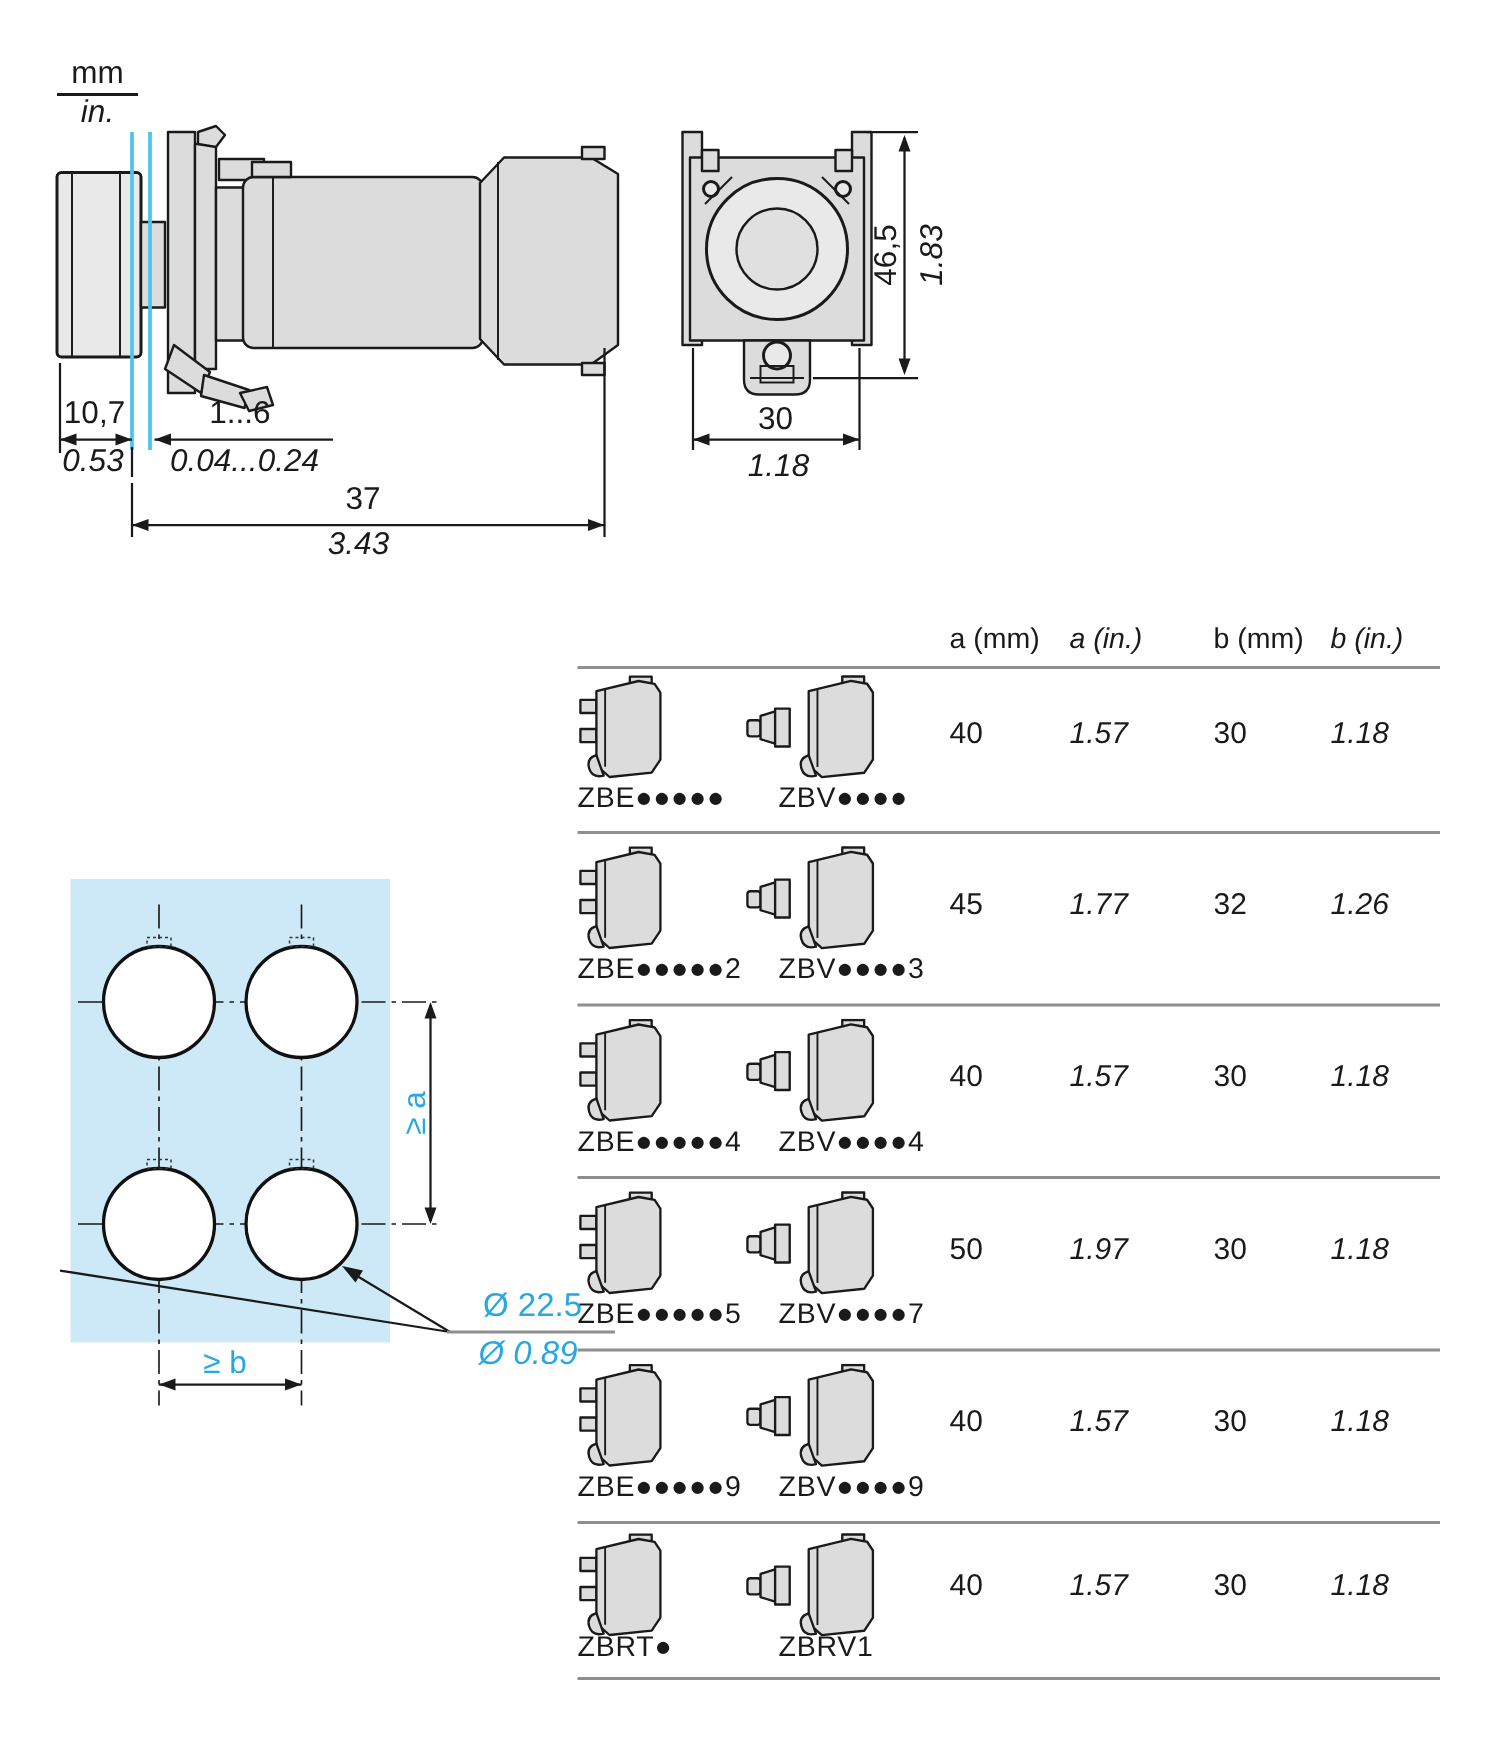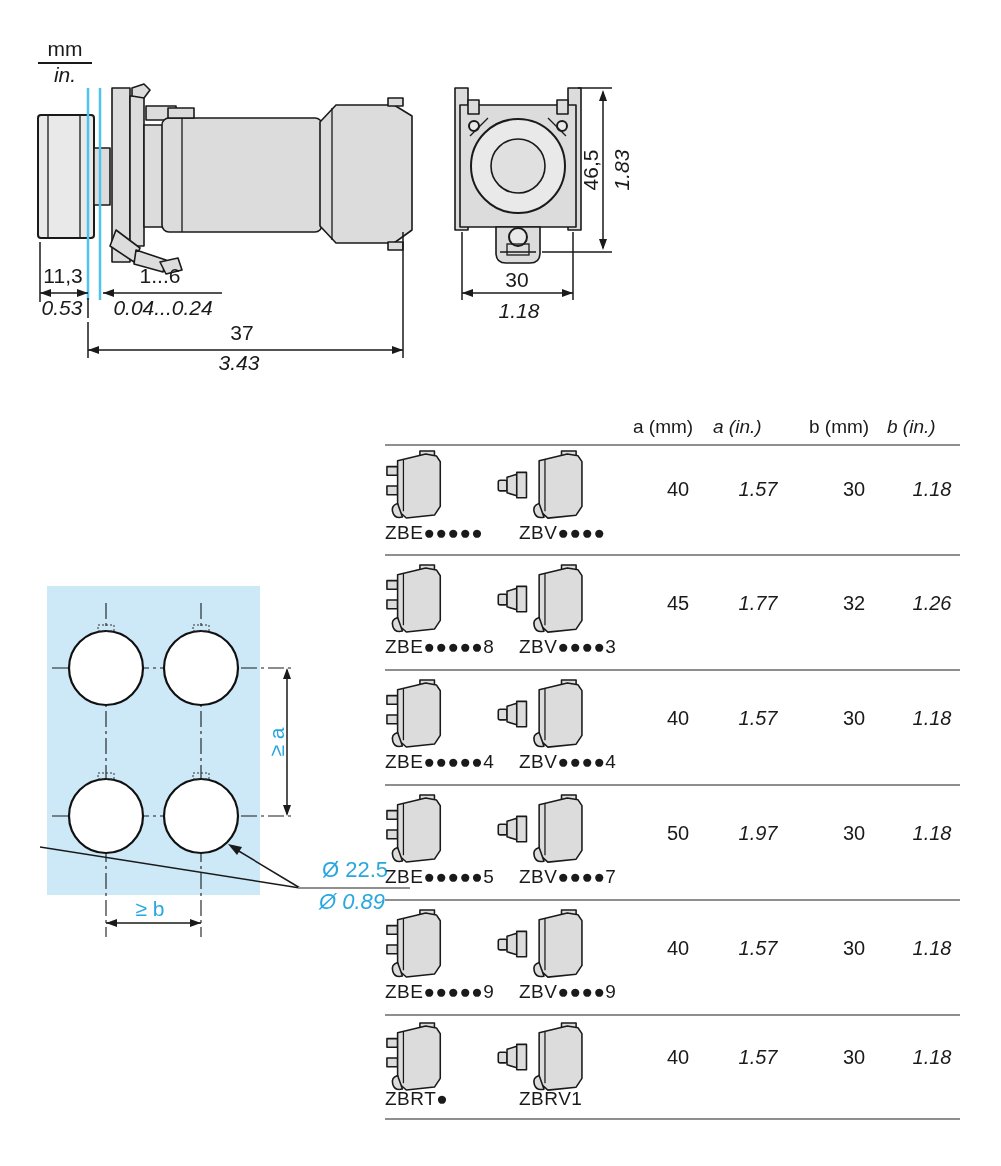--- a/index.html
+++ b/index.html
@@ -19,21 +19,21 @@
   .dimln{stroke:#1a1a1a;stroke-width:1.5;fill:none;}
   .arr{fill:#1a1a1a;stroke:none;}
   .cyl{stroke:#4dc3ee;stroke-width:2.5;fill:none;}
   .cl{stroke:#1a1a1a;stroke-width:1.1;fill:none;stroke-dasharray:16 4 3 4;}
   .dot{stroke:#333;stroke-width:1;fill:none;stroke-dasharray:2 2;}
   
   .thead{position:absolute;left:385px;top:408px;width:575px;height:36px;border-bottom:2px solid #8f8f8f;}
   .th{position:absolute;bottom:6px;width:90px;font-size:19px;}
   .trow{position:absolute;left:385px;width:575px;border-bottom:2px solid #8f8f8f;}
   .ref{position:absolute;font-size:19px;letter-spacing:.5px;}
-  .val{position:absolute;width:90px;text-align:center;font-size:20px;}
+  .val{position:absolute;width:90px;text-align:left;font-size:20px;}
   .icon{position:absolute;}
 </style>
 </head>
 <body>
 
 <div class="canvas">
 
   <svg width="0" height="0" style="position:absolute" aria-hidden="true">
     <defs>
       <symbol id="sym-zbe" viewBox="0 0 66 74">
@@ -103,21 +103,21 @@
     <polygon class="arr" points="83,213 94,209 94,217"></polygon>
     <line x1="68" y1="218" x2="68" y2="238" class="dimln"></line>
 
     <line x1="68" y1="242" x2="68" y2="278" class="dimln"></line>
     <line x1="383" y1="152" x2="383" y2="278" class="dimln"></line>
     <line x1="68" y1="270" x2="383" y2="270" class="dimln"></line>
     <polygon class="arr" points="68,270 79,266 79,274"></polygon>
     <polygon class="arr" points="383,270 372,266 372,274"></polygon>
   </svg>
 
-  <span class="ctr dim" style="left:63px;top:276px;">11,3</span>
+  <span class="ctr dim" style="left:63px;top:276px;">10,7</span>
   <span class="ctr dim it" style="left:62px;top:308px;">0.53</span>
   <span class="ctr dim" style="left:160px;top:276px;">1...6</span>
   <span class="ctr dim it" style="left:163px;top:308px;">0.04...0.24</span>
   <span class="ctr dim" style="left:242px;top:333px;">37</span>
   <span class="ctr dim it" style="left:239px;top:363px;">3.43</span>
 
   <svg class="abs" style="left:440px;top:80px;" width="200" height="240" viewBox="0 0 200 240">
     <rect x="15" y="8" width="13" height="142" class="f"></rect>
     <rect x="128" y="8" width="13" height="142" class="f"></rect>
     <rect x="20" y="25" width="116" height="122" class="f"></rect>
@@ -211,21 +211,21 @@
     <span class="val it" style="left:502px;top:34px;">1.18</span>
   </div>
 
   <div class="trow" style="top:556px;height:113px;">
     <svg class="icon" style="left:0;top:8px;" width="64" height="72">
         <use href="#sym-zbe"></use>
       </svg>
     <svg class="icon" style="left:112px;top:8px;" width="94" height="72">
         <use href="#sym-zbv"></use>
       </svg>
-    <span class="ref" style="left:0;top:80px;">ZBE●●●●●8</span>
+    <span class="ref" style="left:0;top:80px;">ZBE●●●●●2</span>
     <span class="ref" style="left:134px;top:80px;">ZBV●●●●3</span>
     <span class="val" style="left:248px;top:36px;">45</span>
     <span class="val it" style="left:328px;top:36px;">1.77</span>
     <span class="val" style="left:424px;top:36px;">32</span>
     <span class="val it" style="left:502px;top:36px;">1.26</span>
   </div>
 
   <div class="trow" style="top:671px;height:113px;">
     <svg class="icon" style="left:0;top:8px;" width="64" height="72">
         <use href="#sym-zbe"></use>

